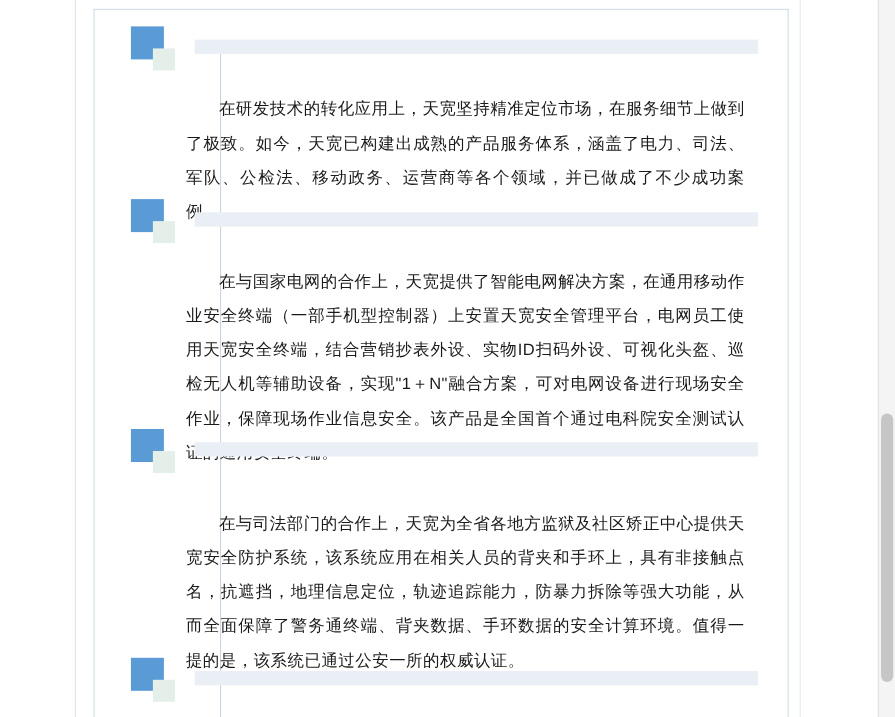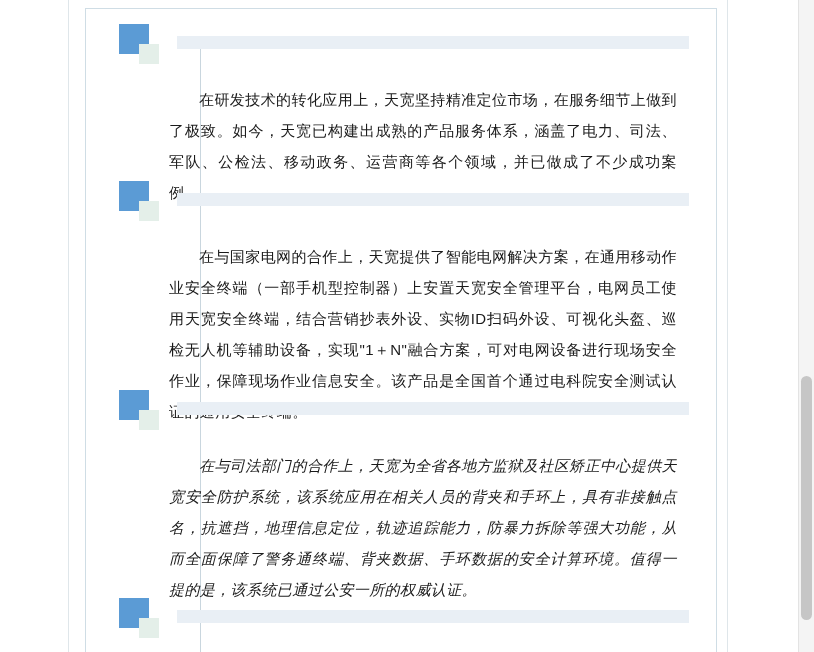--- a/index.html
+++ b/index.html
@@ -202,21 +202,21 @@
     </div>
 
     <div class="block" style="top: 390px;">
       <div class="marker">
         <div class="sq-blue"></div>
         <div class="sq-pale"></div>
       </div>
       <div class="title-bar">
         <span class="title-text"></span>
       </div>
-      <div class="para" style="top: 60px; font-style: italic;">在与司法部门的合作上，天宽为全省各地方监狱及社区矫正中心提供天宽安全防护系统，该系统应用在相关人员的背夹和手环上，具有非接触点名，抗遮挡，地理信息定位，轨迹追踪能力，防暴力拆除等强大功能，从而全面保障了警务通终端、背夹数据、手环数据的安全计算环境。值得一提的是，该系统已通过公安一所的权威认证。</div>
+      <div class="para" style="top: 71px;">在与司法部门的合作上，天宽为全省各地方监狱及社区矫正中心提供天宽安全防护系统，该系统应用在相关人员的背夹和手环上，具有非接触点名，抗遮挡，地理信息定位，轨迹追踪能力，防暴力拆除等强大功能，从而全面保障了警务通终端、背夹数据、手环数据的安全计算环境。值得一提的是，该系统已通过公安一所的权威认证。</div>
     </div>
 
     <div class="block" style="top: 598px;">
       <div class="marker">
         <div class="sq-blue"></div>
         <div class="sq-pale"></div>
       </div>
       <div class="title-bar">
         <span class="title-text"></span>
       </div>

